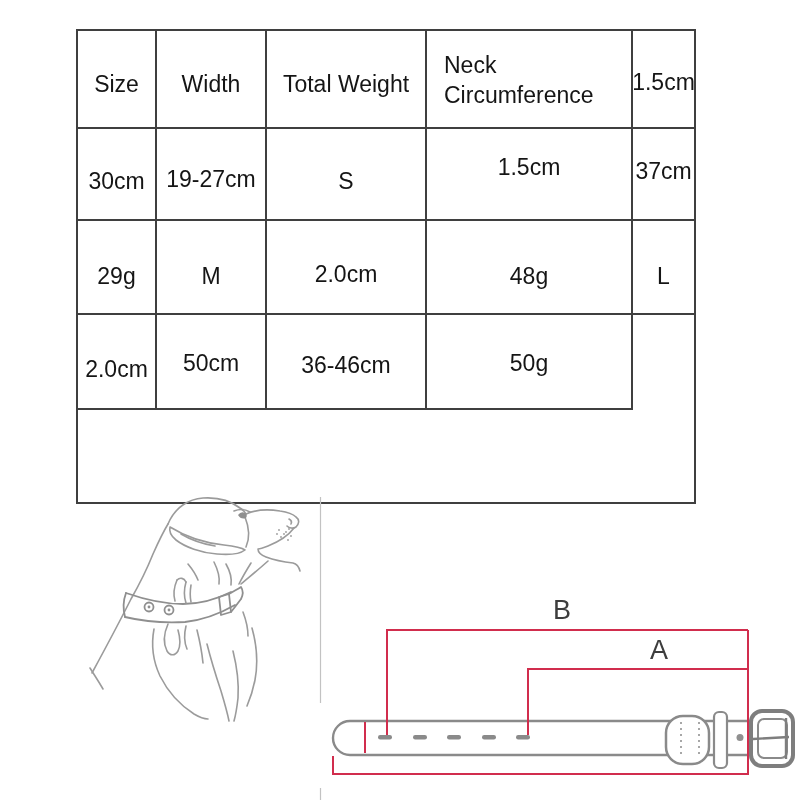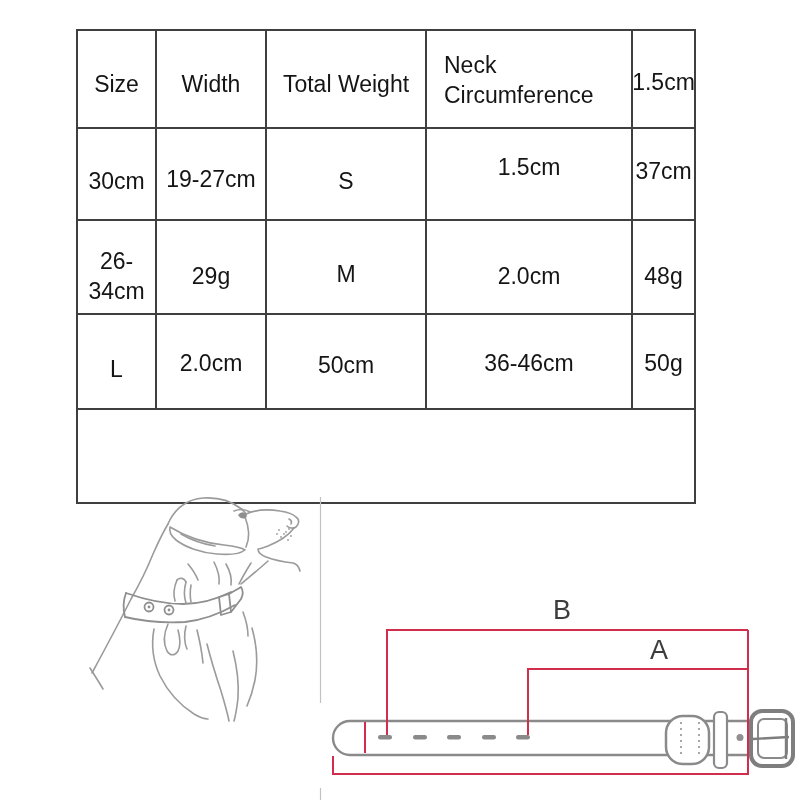--- a/index.html
+++ b/index.html
@@ -93,23 +93,20 @@
     <div class="cell">
         <span>S</span>
       </div>
     <div class="cell">
         <span>1.5cm</span>
       </div>
     <div class="cell">
         <span>37cm</span>
       </div>
     <div class="cell">
-        <span>26-34cm</span>
-      </div>
-    <div class="cell">
         <span>29g</span>
       </div>
 
     <div class="cell">
         <span>M</span>
       </div>
     <div class="cell">
         <span>2.0cm</span>
       </div>
     <div class="cell">

